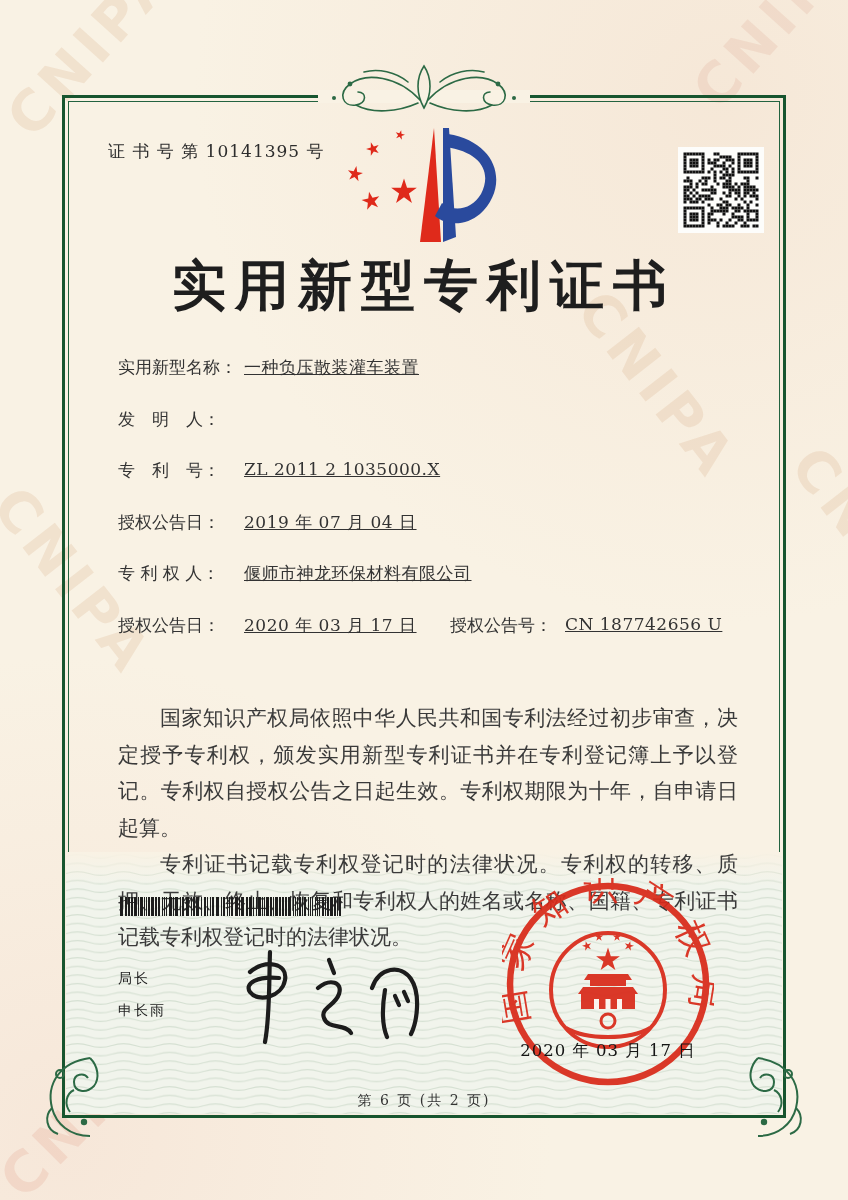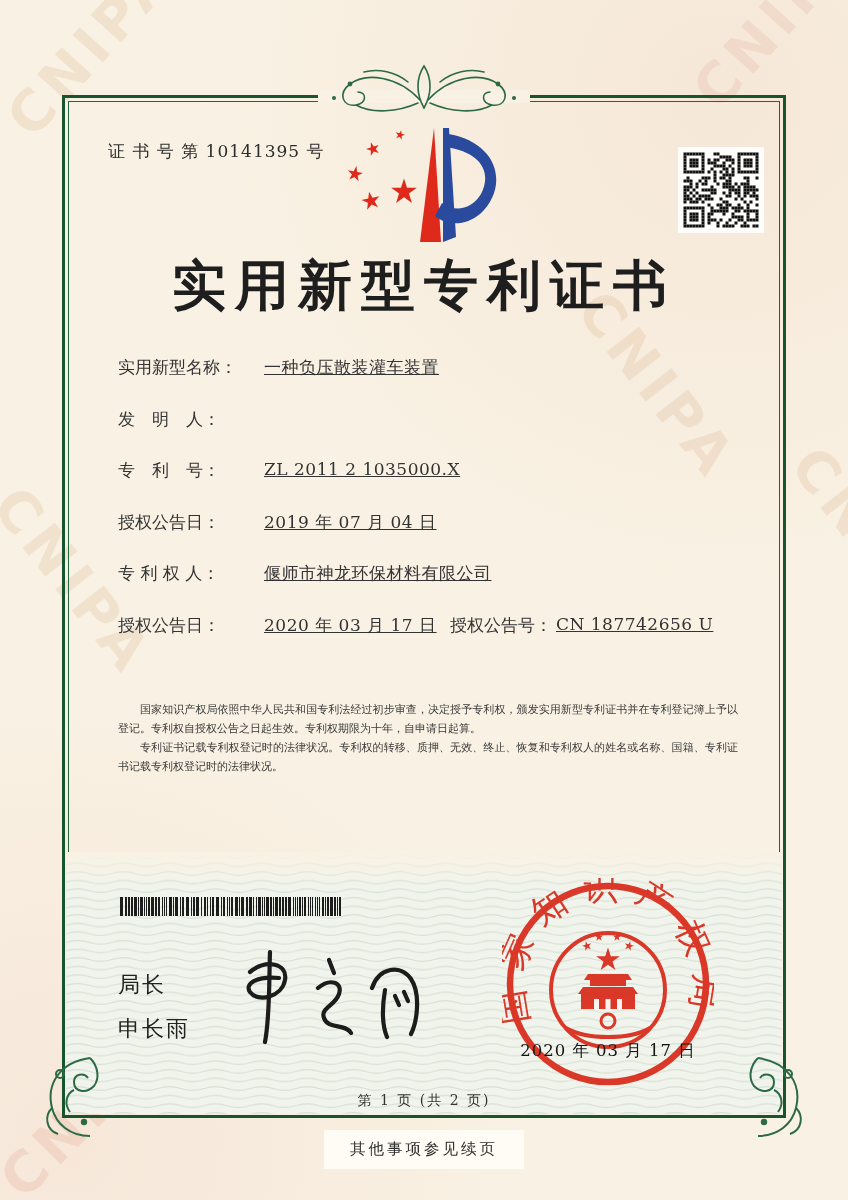--- a/index.html
+++ b/index.html
@@ -37,38 +37,38 @@
   .logo{ position:absolute; left:342px; top:124px; width:166px; height:130px; }
   .qr{ position:absolute; left:678px; top:147px; width:86px; height:86px;
        background:#fdfdfb; padding:4px; }
   .qr svg{ display:block; }
 
   .title{ position:absolute; left:0; top:250px; width:848px; text-align:center;
           font-size:54px; font-weight:700; letter-spacing:9px; color:#1e1e1e; }
 
   .fields{ position:absolute; left:118px; top:356px; width:620px; }
   .field-row{ display:flex; height:51.5px; font-size:17px; color:#333;
-              align-items:flex-start; position:relative;gap:20px; }
+              align-items:flex-start; position:relative; }
   .field-label{ width:126px; flex:none; }
   .field-value{ flex:1; letter-spacing:.5px;text-decoration:underline; }
   .grant-pair{ position:absolute; left:332px; top:0; display:flex; }
-  .grant-pair .field-label{ width:auto; margin-right:4px; }
+  .grant-pair .field-label{ width:auto; margin-right:13px; }
 
   .body-text{ position:absolute; left:118px; top:700px; width:620px;
-              font-size:11px; line-height:1.74; color:#3a3a3a; text-align:justify; }
+              font-size:21px; line-height:1.74; color:#3a3a3a; text-align:justify; }
   .body-text p{ text-indent:2em; }
 
   
   .waveband{ position:absolute; left:66px; top:852px; width:716px; height:262px; overflow:hidden; }
   .wavefade{ position:absolute; left:66px; top:852px; width:716px; height:34px;
              background:linear-gradient(to bottom,#f9f2e4,rgba(249,242,228,0)); }
 
   .barcode{ position:absolute; left:120px; top:897px; width:226px; height:19px; }
 
-  .signer{ position:absolute; left:118px; top:970px; font-size:22px; color:#222; }
+  .signer{ position:absolute; left:118px; top:970px; font-size:14px; color:#222; }
   .signer div{ margin-bottom:14px; letter-spacing:2px;}
   .signature{ position:absolute; left:232px; top:936px; width:230px; height:112px; }
 
   .seal{ position:absolute; left:502px; top:878px; width:212px; height:212px; opacity:.93;}
   .seal-date{ position:absolute; left:507px; top:1040px; width:202px; text-align:center;
               font-size:16.5px; color:#151515; letter-spacing:1px; }
 
   .page-info{ position:absolute; left:62px; top:1092px; width:724px; text-align:center;
               font-size:14px; color:#333; letter-spacing:2px; }
 
@@ -652,18 +652,15 @@
         <rect x="92" y="121" width="5" height="10" fill="#fdf4ef"></rect>
         <rect x="103.5" y="121" width="5" height="10" fill="#fdf4ef"></rect>
         <rect x="115" y="121" width="5" height="10" fill="#fdf4ef"></rect>
         <circle cx="106" cy="143" r="7" fill="none" stroke="#d92a1a" stroke-width="3"></circle>
         <path d="M64,150 C84,162 128,162 148,150" fill="none" stroke="#d92a1a" stroke-width="4"></path>
       </g>
     </svg>
   </div>
   <div class="seal-date">2020 年 03 月 17 日</div>
 
-  <div class="page-info">第 1 页 (共 2 页)</div>
-  <div class="cont-note">
-    <span>其他事项参见续页</span>
-  </div>
+  <div class="page-info">第 6 页 (共 2 页)</div>
 
 </div>
 
 </body></html>

